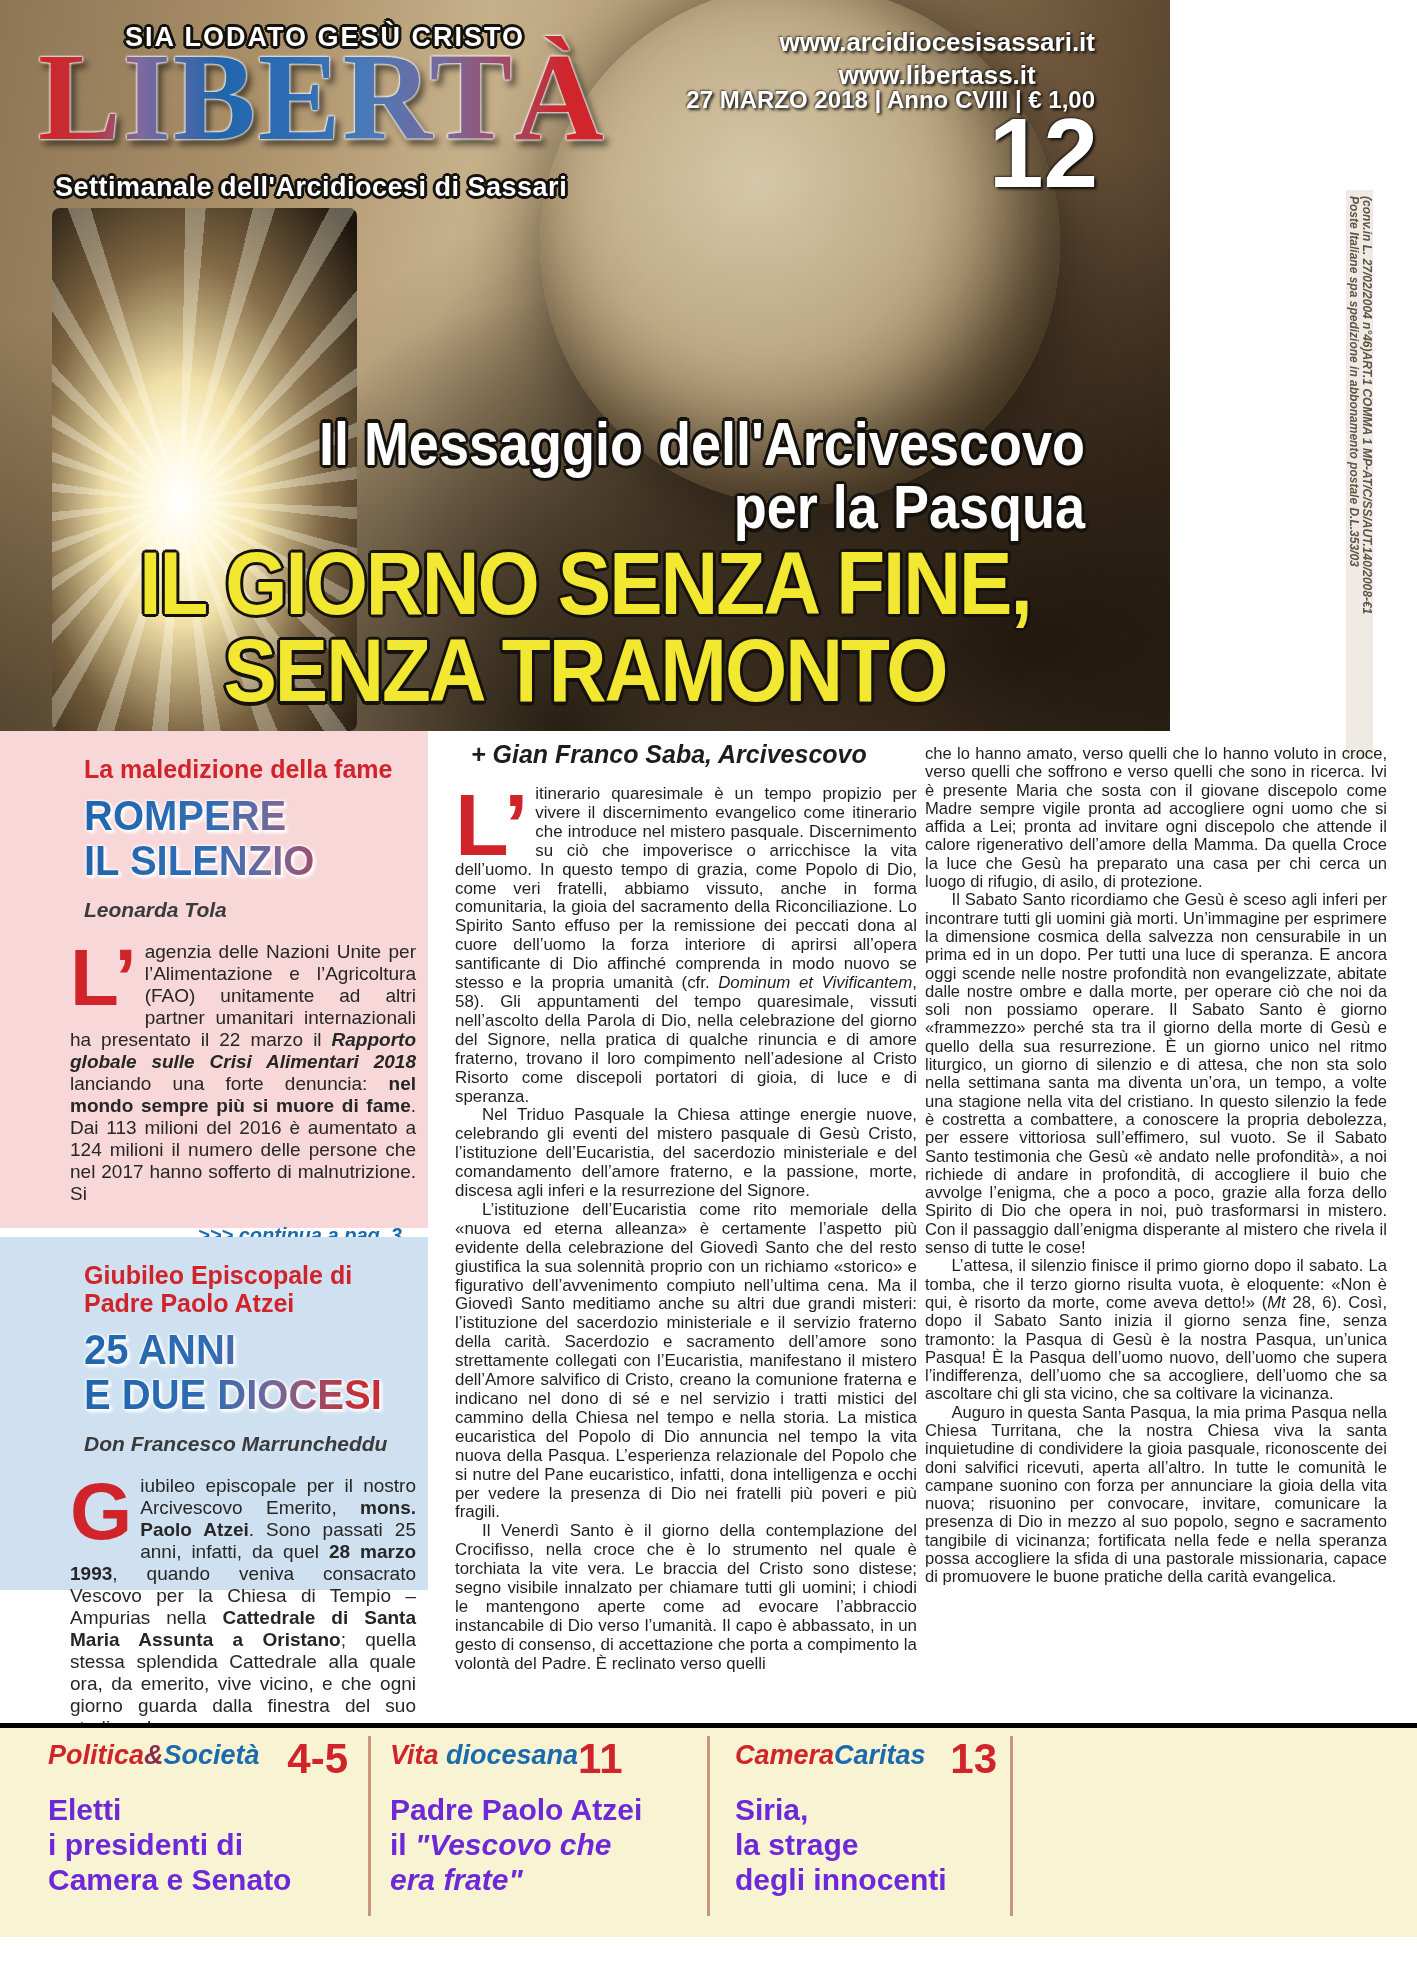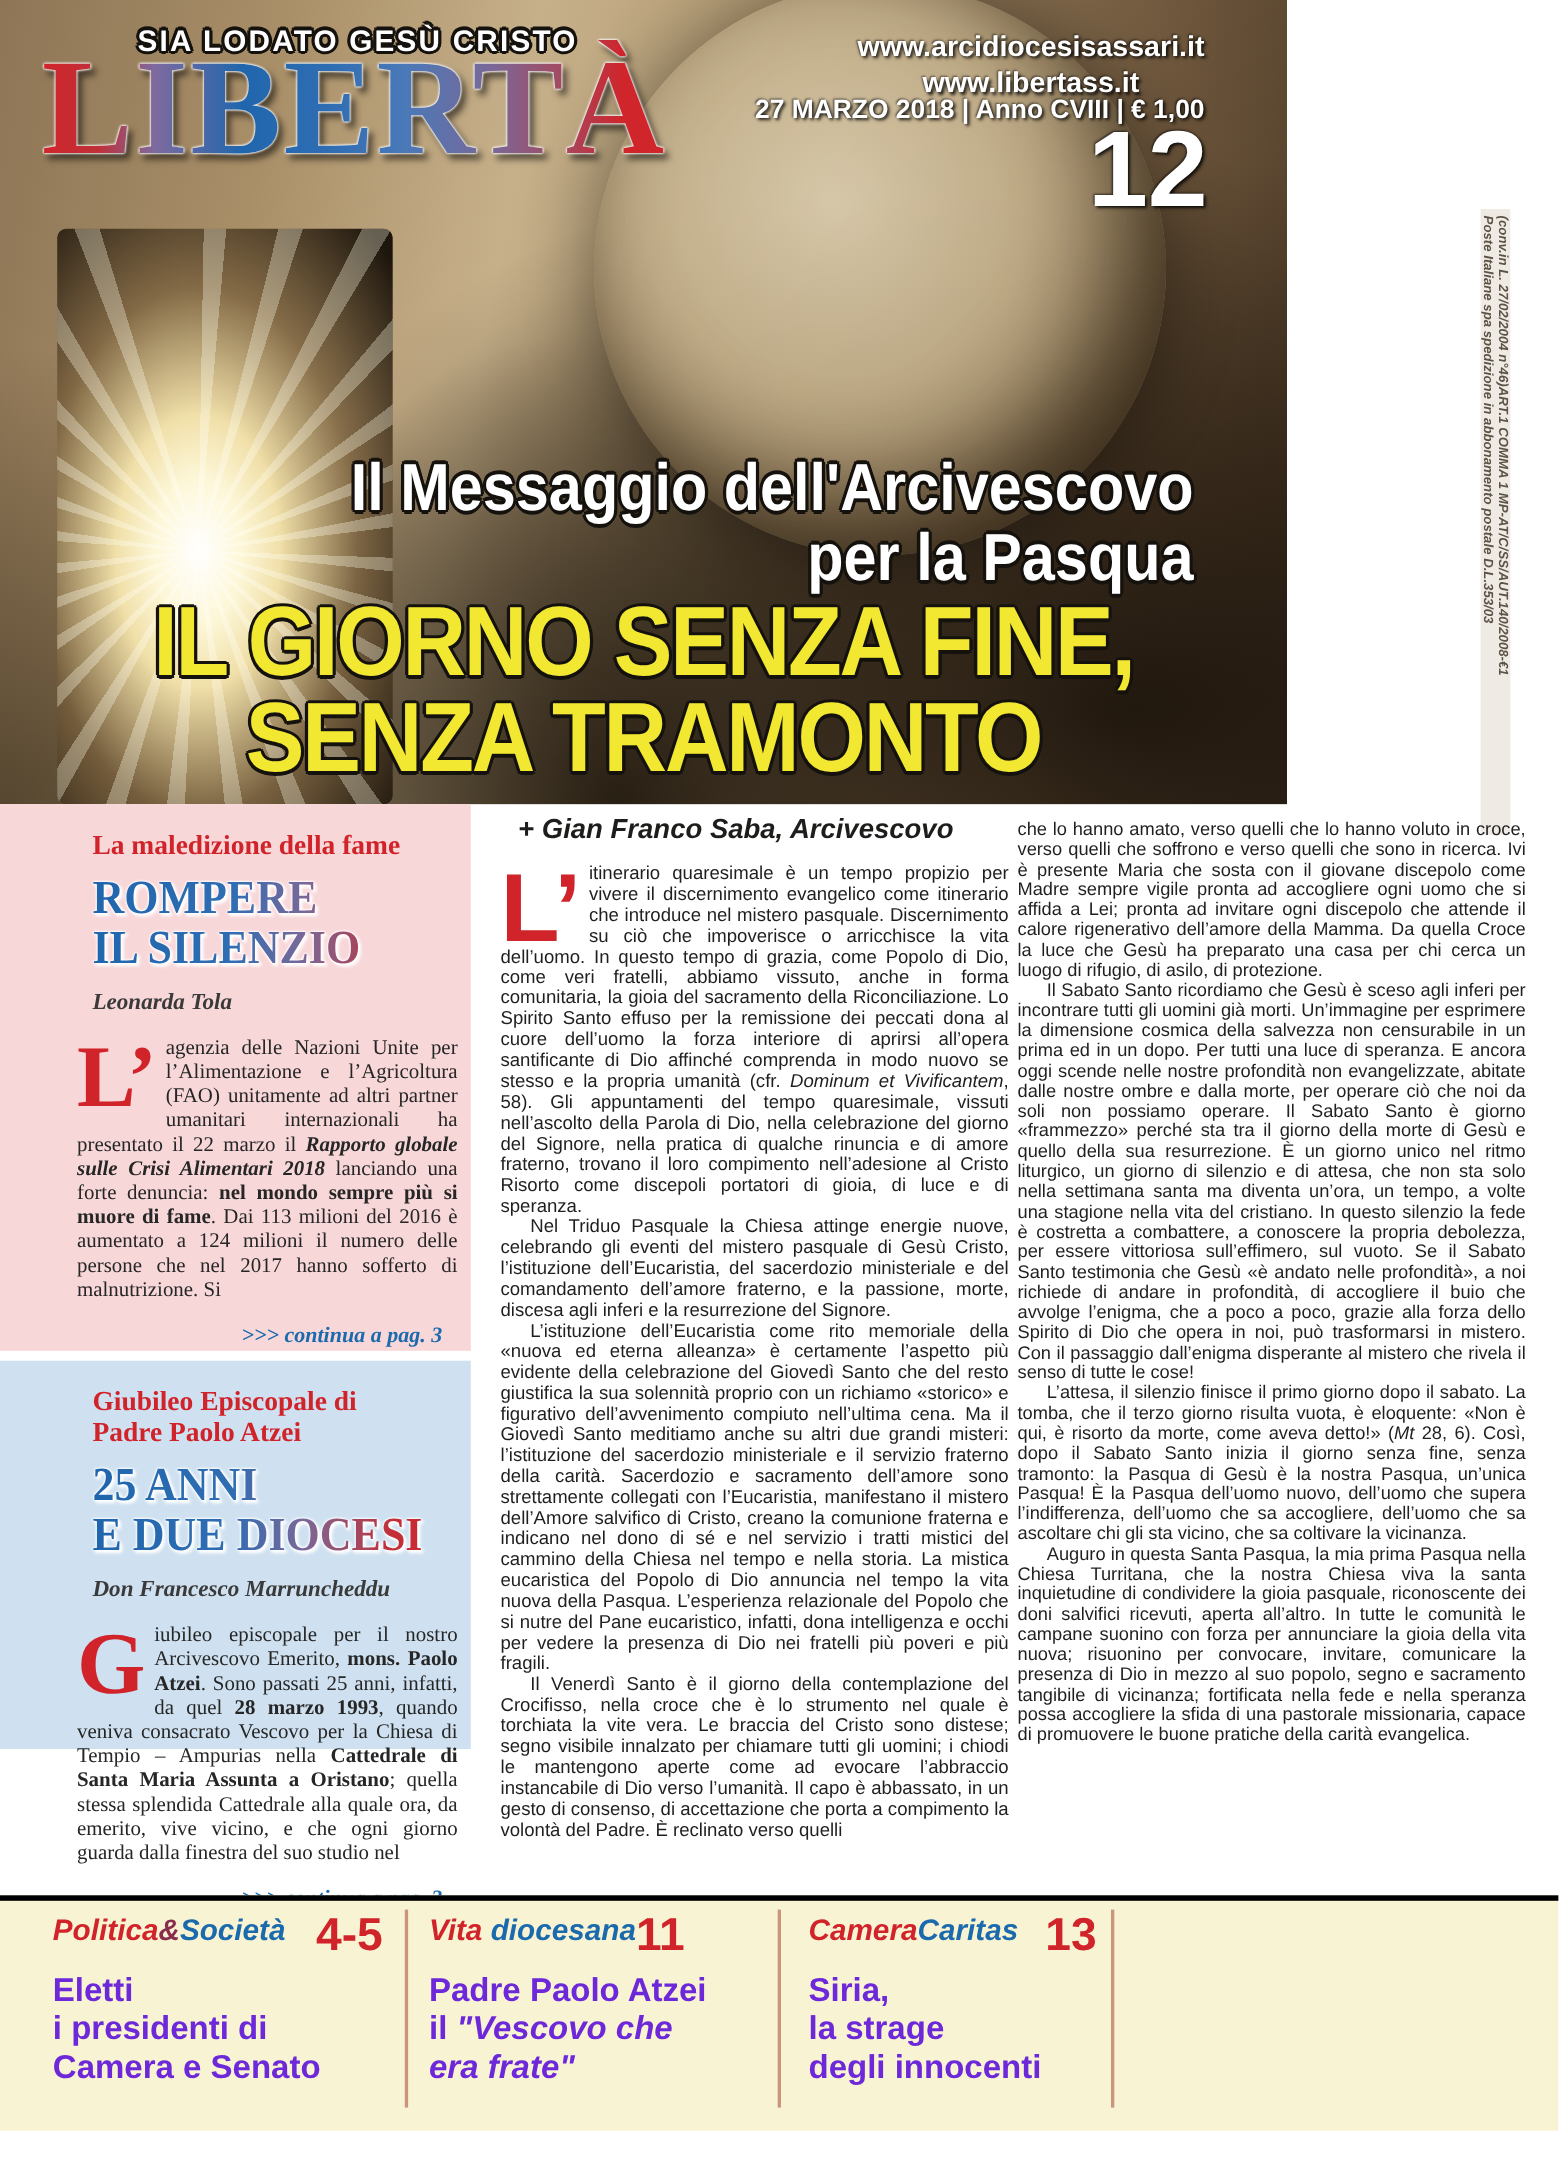--- a/index.html
+++ b/index.html
@@ -43,21 +43,21 @@
     font-size:54px;line-height:1.06;transform:scaleY(1.12);transform-origin:top right;}
   .headline-yellow{position:absolute;left:0;right:0;top:540px;text-align:center;color:#f2e832;
     font-weight:bold;font-size:80px;line-height:.98;letter-spacing:-2px;
     transform:scaleY(1.12);transform-origin:top center;}
 
   .postal{position:absolute;left:1346px;top:190px;width:27px;height:557px;
     background:rgba(238,234,226,.93);writing-mode:vertical-lr;
     font-size:12px;line-height:13.5px;font-weight:bold;font-style:italic;color:#5c5346;padding:6px 0;}
 
   
-  .sidebox{position:absolute;left:0;width:428px;padding:24px 12px 0 70px;box-sizing:border-box;font-family:Liberation Serif, serif;}
+  .sidebox{position:absolute;left:0;width:428px;padding:24px 12px 0 70px;box-sizing:border-box;}
   .pink-box{top:731px;height:497px;background:#f8d7d9;}
   .blue-box{top:1237px;height:353px;background:#cfe1f0;}
   .kicker-red{color:#d0232a;font-weight:bold;font-size:25px;line-height:1.12;margin-left:14px;}
   .grad-title{font-weight:bold;font-size:40px;line-height:1.04;margin:10px 0 0 14px;letter-spacing:0;
     background:linear-gradient(90deg,#2066ad 0%,#2f6db3 38%,#7a6898 58%,#c23039 82%,#d0252b 100%);
     -webkit-background-clip:text;background-clip:text;color:transparent;
     filter:drop-shadow(0 0 1px #fff) drop-shadow(0 0 1px #fff) drop-shadow(2px 2px 1px rgba(255,255,255,.9));
     transform:scaleY(1.08);transform-origin:top left;}
   .author{font-weight:bold;font-style:italic;font-size:21px;color:#3a3a3a;margin:22px 0 18px 14px;}
   .side-body{font-size:19px;line-height:22px;text-align:justify;color:#262626;}
@@ -96,20 +96,21 @@
 <body>
 
 <div class="page">
 
   <div class="hero">
     <div class="stone-disc"></div>
     <div class="tomb"></div>
 
     <div class="motto outlined">SIA LODATO GESÙ CRISTO</div>
     <div class="brand">LIBERTÀ</div>
+    <div class="brand-sub outlined">Settimanale dell'Arcidiocesi di Sassari</div>
 
     <div class="sites soft-sh">
       <div>www.arcidiocesisassari.it</div>
       <div>www.libertass.it</div>
     </div>
     <div class="dateline soft-sh">27 MARZO 2018 | Anno CVIII | € 1,00</div>
     <div class="issue soft-sh">12</div>
 
     <div class="kicker-white">
       <div class="outlined">Il Messaggio dell'Arcivescovo</div>

